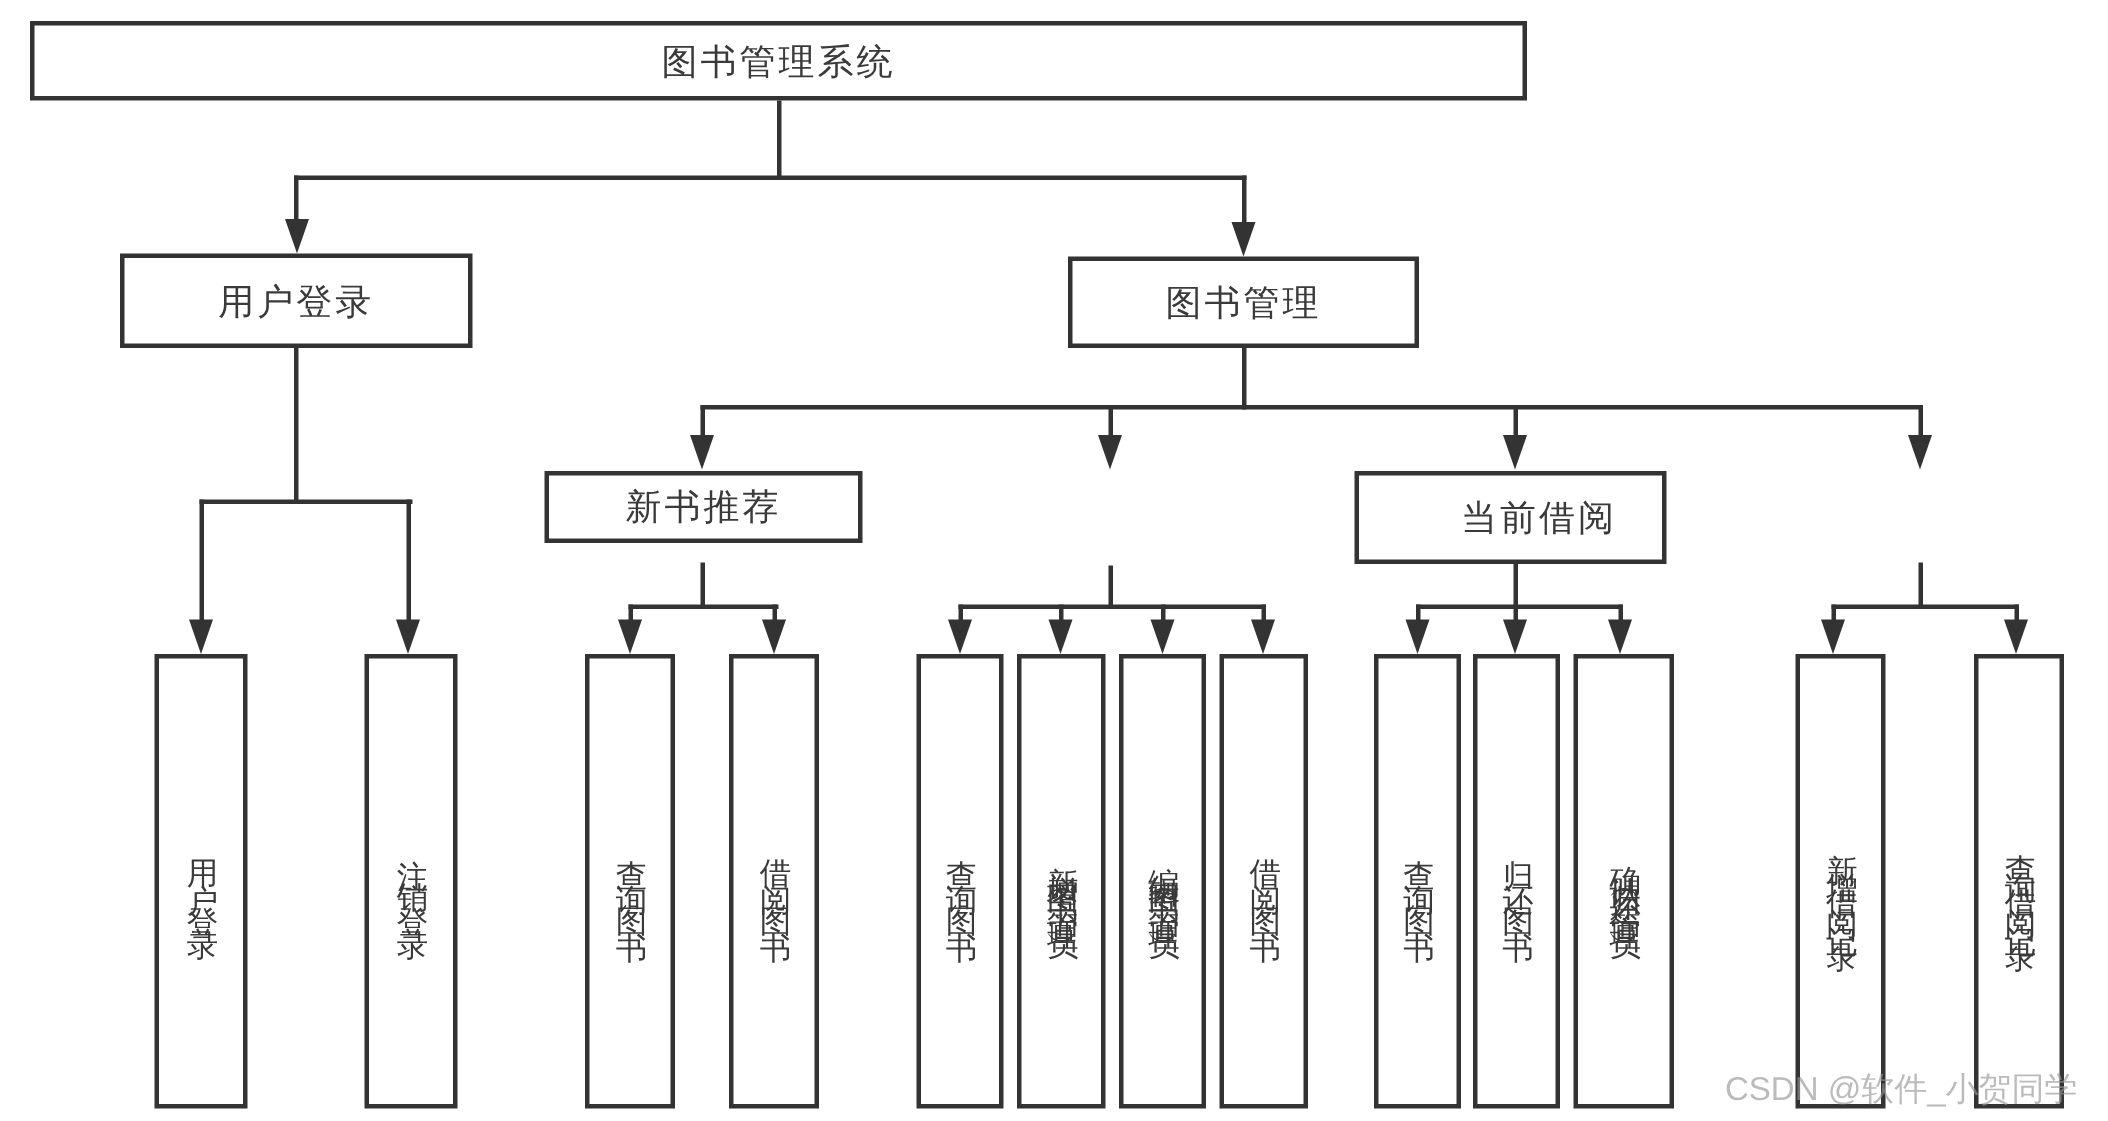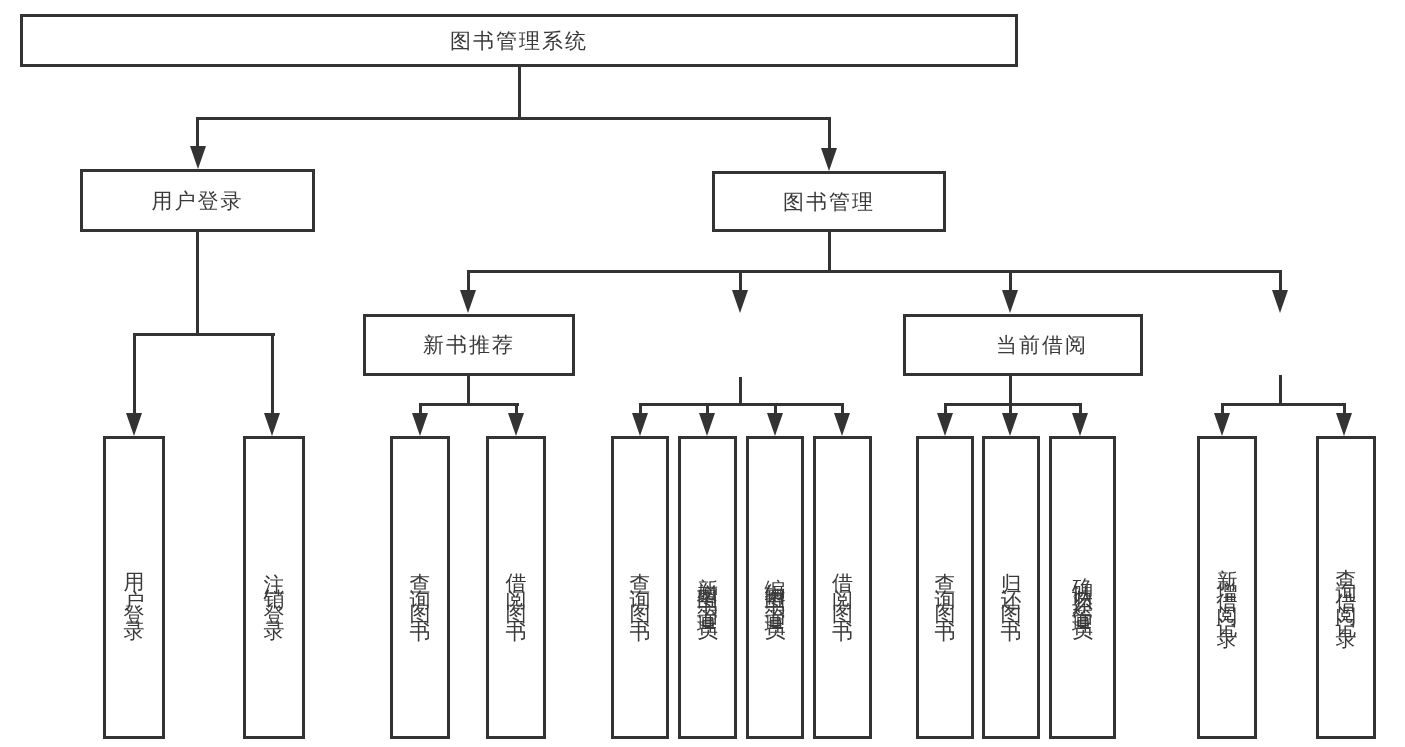--- a/index.html
+++ b/index.html
@@ -4,21 +4,21 @@
 <style>
   html,body{margin:0;padding:0;background:#ffffff;}
   #canvas{
     position:relative;width:1405px;height:747px;background:#ffffff;overflow:hidden;
     font-family:"Liberation Sans", sans-serif;
   }
   .box{
     position:absolute;box-sizing:border-box;border:3px solid #333333;background:#ffffff;
     display:flex;align-items:center;justify-content:center;color:#3a3a3a;
   }
-  .hlabel{font-size:21px;letter-spacing:2px;white-space:nowrap;}
+  .hlabel{font-size:24px;letter-spacing:2px;white-space:nowrap;}
   .vtext{
     writing-mode:vertical-rl;text-orientation:mixed;font-size:21px;color:#3a3a3a;
     white-space:nowrap;
   }
   .ls4{letter-spacing:16px;}
   .ls6{letter-spacing:12px;}
   .ls9{letter-spacing:6px;}
   .line{position:absolute;background:#333333;}
   .arrowhead{
     position:absolute;width:0;height:0;
@@ -98,24 +98,24 @@
     <span class="hlabel">图书管理系统</span>
   </div>
 
   <div class="box" style="left:80px;top:169px;width:235px;height:63px;">
     <span class="hlabel">用户登录</span>
   </div>
   <div class="box" style="left:712px;top:171px;width:234px;height:61px;">
     <span class="hlabel">图书管理</span>
   </div>
 
-  <div class="box" style="left:363px;top:314px;width:212px;height:62px;">
+  <div class="box" style="left:363px;top:314px;width:212px;height:48px;">
     <span class="hlabel">新书推荐</span>
   </div>
-  <div class="box" style="left:903px;top:314px;width:240px;height:62px;padding-left:38px;">
+  <div class="box" style="left:903px;top:314px;width:208px;height:62px;padding-left:38px;">
     <span class="hlabel">当前借阅</span>
   </div>
 
   <div class="box" style="left:103px;top:436px;width:62px;height:303px;">
     <span class="vtext ls4">用户登录</span>
   </div>
   <div class="box" style="left:243px;top:436px;width:62px;height:303px;">
     <span class="vtext ls4">注销登录</span>
   </div>
 
@@ -149,14 +149,15 @@
     <span class="vtext ls9">确认归还（管理员）</span>
   </div>
 
   <div class="box" style="left:1197px;top:436px;width:60px;height:303px;">
     <span class="vtext ls6">新增借阅记录</span>
   </div>
   <div class="box" style="left:1316px;top:436px;width:60px;height:303px;">
     <span class="vtext ls6">查询借阅记录</span>
   </div>
 
+  <div class="watermark">CSDN @软件_小贺同学</div>
 
 </div>
 
 </body></html>

